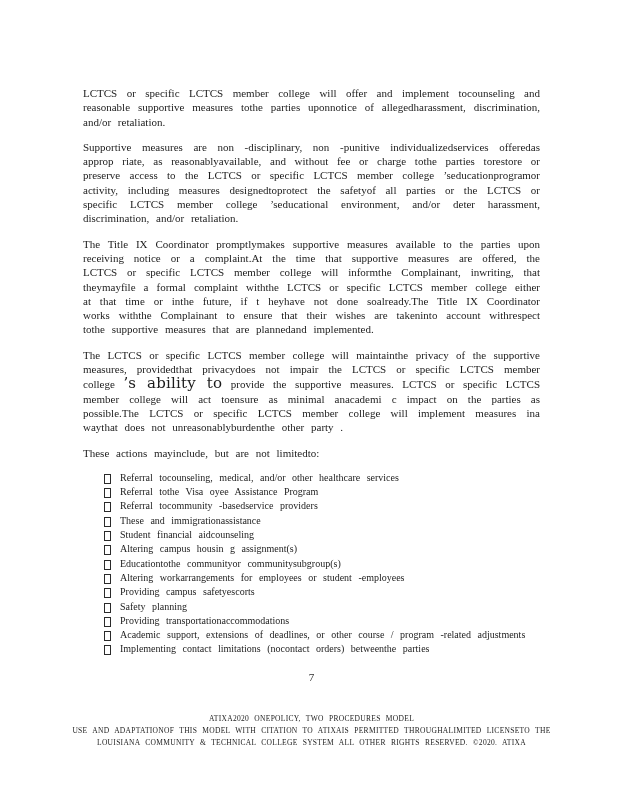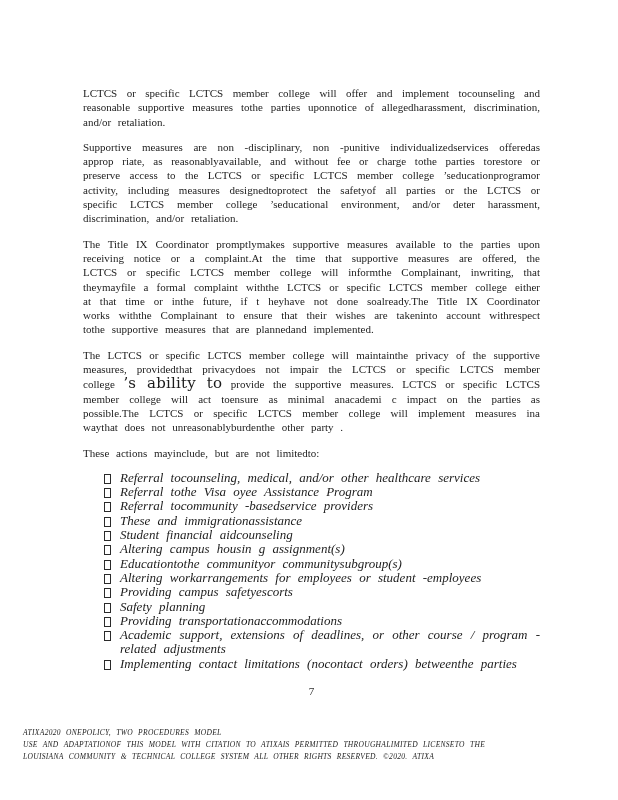--- a/index.html
+++ b/index.html
@@ -31,50 +31,48 @@
     letter-spacing: 0.2px;
   }
   .bullets {
     list-style: none;
     margin: 6px 0 0 0;
     padding: 0;
   }
   .bullets li {
     position: relative;
     padding-left: 37px;
-    font-size: 13px;
+    font-size: 10px;
     line-height: 14.3px;
     text-align: justify;
     word-spacing: 4px;
-    font-style: italic;
   }
   .bullet-box {
     position: absolute;
     left: 21px;
     top: 3px;
     width: 5px;
     height: 8px;
     border: 1px solid #2a2a2a;
     background: transparent;
   }
   .pagenum {
     margin-top: 14px;
     text-align: center;
     font-size: 11px;
     color: #2e2e2e;
   }
   .footer {
     margin: 30px -60px 4px -60px;
-    text-align: left;
+    text-align: center;
     font-size: 7.5px;
     line-height: 12px;
     letter-spacing: 0.3px;
     word-spacing: 3px;
     color: #222222;
-    font-style: italic;
   }
   .footer div { white-space: nowrap; }
 </style>
 </head>
 <body>
 
 <div class="page">
   <div class="content">
 
     <p class="para">LCTCS or specific LCTCS member college will offer and implement tocounseling and reasonable supportive measures tothe parties uponnotice of allegedharassment, discrimination, and/or retaliation.</p>

